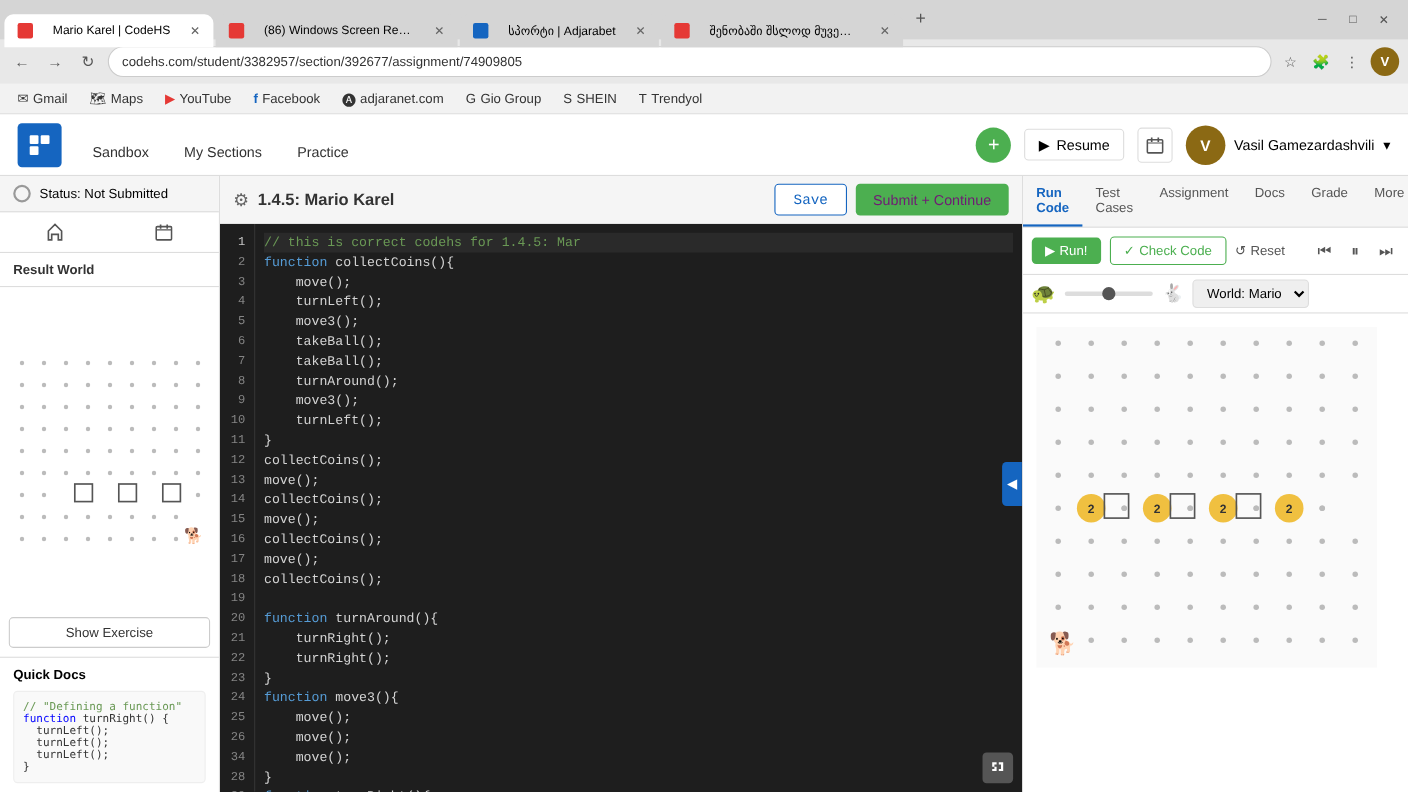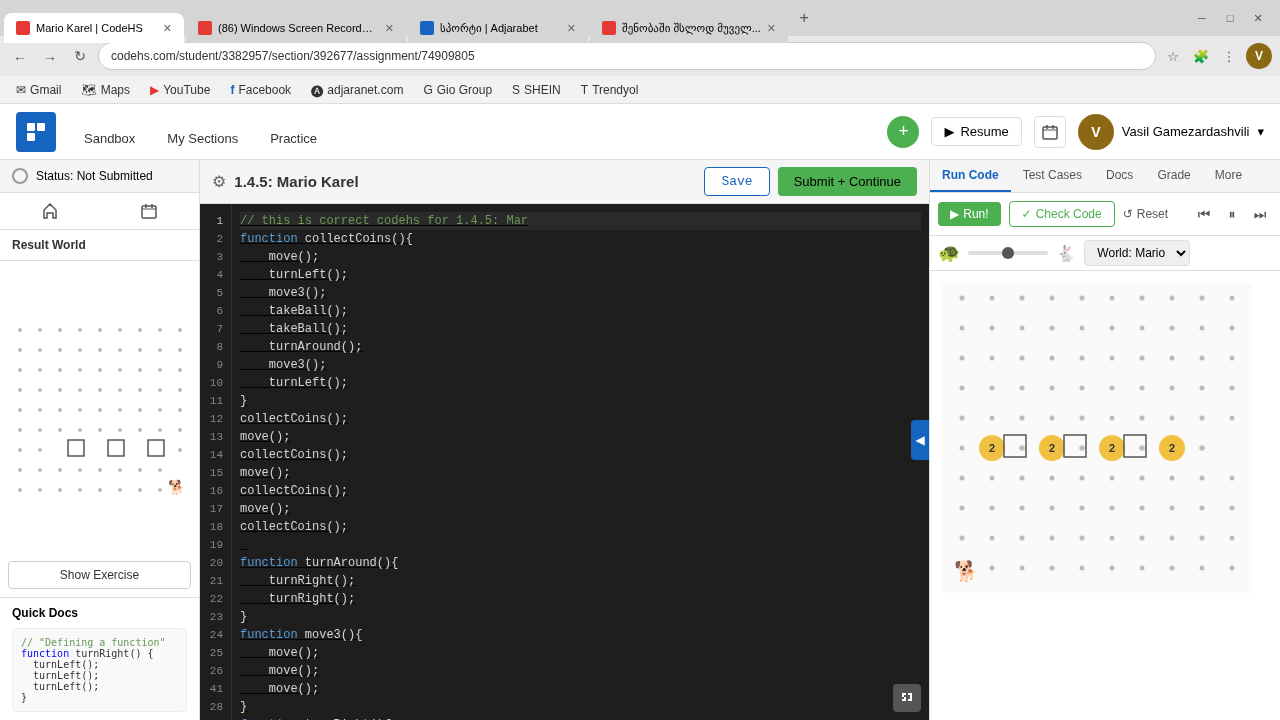--- a/index.html
+++ b/index.html
@@ -1,21 +1,21 @@
 <!DOCTYPE html>
 <html><head>
   <meta charset="utf-8">
   <style>
     * { box-sizing: border-box; margin: 0; padding: 0; }
     body { font-family: Arial, sans-serif; font-size: 13px; background: #f0f0f0; overflow: hidden; width: 1280px; height: 720px; }
 
     
     .browser-chrome { background: #e8e8e8; }
     .tab-bar { display: flex; align-items: center; background: #d5d5d5; height: 36px; padding: 0 4px; gap: 2px; }
-    .tab { display: flex; align-items: center; background: #fff; border-radius: 8px 8px 0 0; padding: 0 12px; height: 30px; font-size: 12px; gap: 6px; min-width: 180px; max-width: 220px; position: relative; margin-top: 20px; }
+    .tab { display: flex; align-items: center; background: #fff; border-radius: 8px 8px 0 0; padding: 0 12px; height: 30px; font-size: 12px; gap: 18px; min-width: 180px; max-width: 220px; position: relative; margin-top: 20px; }
     .tab.inactive { background: #d5d5d5; }
     .tab-favicon { width: 14px; height: 14px; border-radius: 2px; flex-shrink: 0; }
     .tab-title { font-size: 11px; white-space: nowrap; overflow: hidden; text-overflow: ellipsis; flex: 1; }
     .tab-close { font-size: 11px; color: #666; cursor: pointer; flex-shrink: 0; }
     .tab-add { width: 28px; height: 28px; display: flex; align-items: center; justify-content: center; border-radius: 50%; font-size: 16px; cursor: pointer; color: #555; }
     .win-controls { margin-left: auto; display: flex; gap: 8px; padding-right: 8px; }
     .win-btn { width: 20px; height: 20px; display: flex; align-items: center; justify-content: center; font-size: 11px; cursor: pointer; color: #555; }
 
     .address-bar { display: flex; align-items: center; background: #e8e8e8; height: 40px; padding: 0 8px; gap: 6px; }
     .nav-btn { width: 24px; height: 24px; display: flex; align-items: center; justify-content: center; border-radius: 50%; cursor: pointer; color: #555; font-size: 14px; }
@@ -61,26 +61,26 @@
     .code-comment { color: #6a9955; }
     .code-keyword { color: #0000ff; }
 
     
     .editor-area { flex: 1; display: flex; flex-direction: column; border-right: 1px solid #ddd; min-width: 0; position: relative; }
     .editor-header { display: flex; align-items: center; background: #f5f5f5; border-bottom: 1px solid #ddd; height: 44px; padding: 0 12px; gap: 8px; }
     .settings-icon { font-size: 16px; color: #666; cursor: pointer; }
     .file-title { font-size: 15px; font-weight: 600; color: #333; text-align: right; }
     .editor-header-right { margin-left: auto; display: flex; gap: 8px; }
     .save-btn { background: #fff; border: 1px solid #1565c0; color: #1565c0; border-radius: 4px; padding: 6px 16px; font-size: 13px; cursor: pointer; font-family: Liberation Mono, monospace; }
-    .submit-btn { background: #4caf50; border: none; color: #000000; border-radius: 4px; padding: 6px 16px; font-size: 13px; cursor: pointer; }
+    .submit-btn { background: #4caf50; border: none; color: #701a75; border-radius: 4px; padding: 6px 16px; font-size: 13px; cursor: pointer; }
     .code-editor { flex: 1; background: #1e1e1e; overflow: auto; font-family: 'Courier New', monospace; font-size: 12px; display: flex; }
     .line-numbers { background: #1e1e1e; color: #858585; padding: 8px 4px; text-align: right; user-select: none; min-width: 32px; border-right: 1px solid #333; }
     .line-number { height: 18px; line-height: 18px; font-size: 11px; padding-right: 4px; }
     .line-number.active { color: #c6c6c6; }
-    .code-lines { flex: 1; padding: 8px; text-decoration: underline; }
+    .code-lines { flex: 1; padding: 8px; }
     .code-line { height: 18px; line-height: 18px; white-space: pre; color: #d4d4d4; }
     .code-line.active-line { background: #2a2a2a; }
     .kw { color: #569cd6; }
     .cm { color: #6a9955; }
     .collapse-btn { position: absolute; right: 8px; bottom: 8px; width: 28px; height: 28px; background: #555; border-radius: 4px; display: flex; align-items: center; justify-content: center; color: white; cursor: pointer; font-size: 14px; }
 
     
     .right-panel { width: 350px; display: flex; flex-direction: column; background: #fff; flex-shrink: 0; }
     .right-tabs { display: flex; background: #f5f5f5; border-bottom: 1px solid #ddd; }
     .right-tab { padding: 8px 12px; font-size: 12px; cursor: pointer; color: #555; border-bottom: 2px solid transparent; }
@@ -384,21 +384,21 @@
             <div class="line-number">17</div>
             <div class="line-number">18</div>
             <div class="line-number">19</div>
             <div class="line-number">20</div>
             <div class="line-number">21</div>
             <div class="line-number">22</div>
             <div class="line-number">23</div>
             <div class="line-number">24</div>
             <div class="line-number">25</div>
             <div class="line-number">26</div>
-            <div class="line-number">41</div>
+            <div class="line-number">34</div>
             <div class="line-number">28</div>
             <div class="line-number">29</div>
           </div>
         <div class="code-lines" id="code-lines-container">
             <div class="code-line active-line"><span class="cm">// this is correct codehs for 1.4.5: Mar</span></div>
             <div class="code-line"><span class="kw">function</span> collectCoins(){</div>
             <div class="code-line">    move();</div>
             <div class="code-line">    turnLeft();</div>
             <div class="code-line">    move3();</div>
             <div class="code-line">    takeBall();</div>
@@ -435,20 +435,21 @@
 
       <div style="position:absolute; right:0; top:50%; transform:translateY(-50%); z-index:10;">
         <div style="width:18px;height:40px;background:#1565c0;border-radius:4px 0 0 4px;display:flex;align-items:center;justify-content:center;color:white;font-size:12px;cursor:pointer;">◀</div>
       </div>
     </div>
 
     <div class="right-panel">
       <div class="right-tabs">
         <div class="right-tab active">Run Code</div>
         <div class="right-tab">Test Cases</div>
+        <div class="right-tab">Assignment</div>
         <div class="right-tab">Docs</div>
         <div class="right-tab">Grade</div>
         <div class="right-tab">More</div>
       </div>
       <div class="right-controls">
         <button class="run-btn">
           <span>▶</span>
           <span>Run!</span>
         </button>
         <button class="check-btn">

